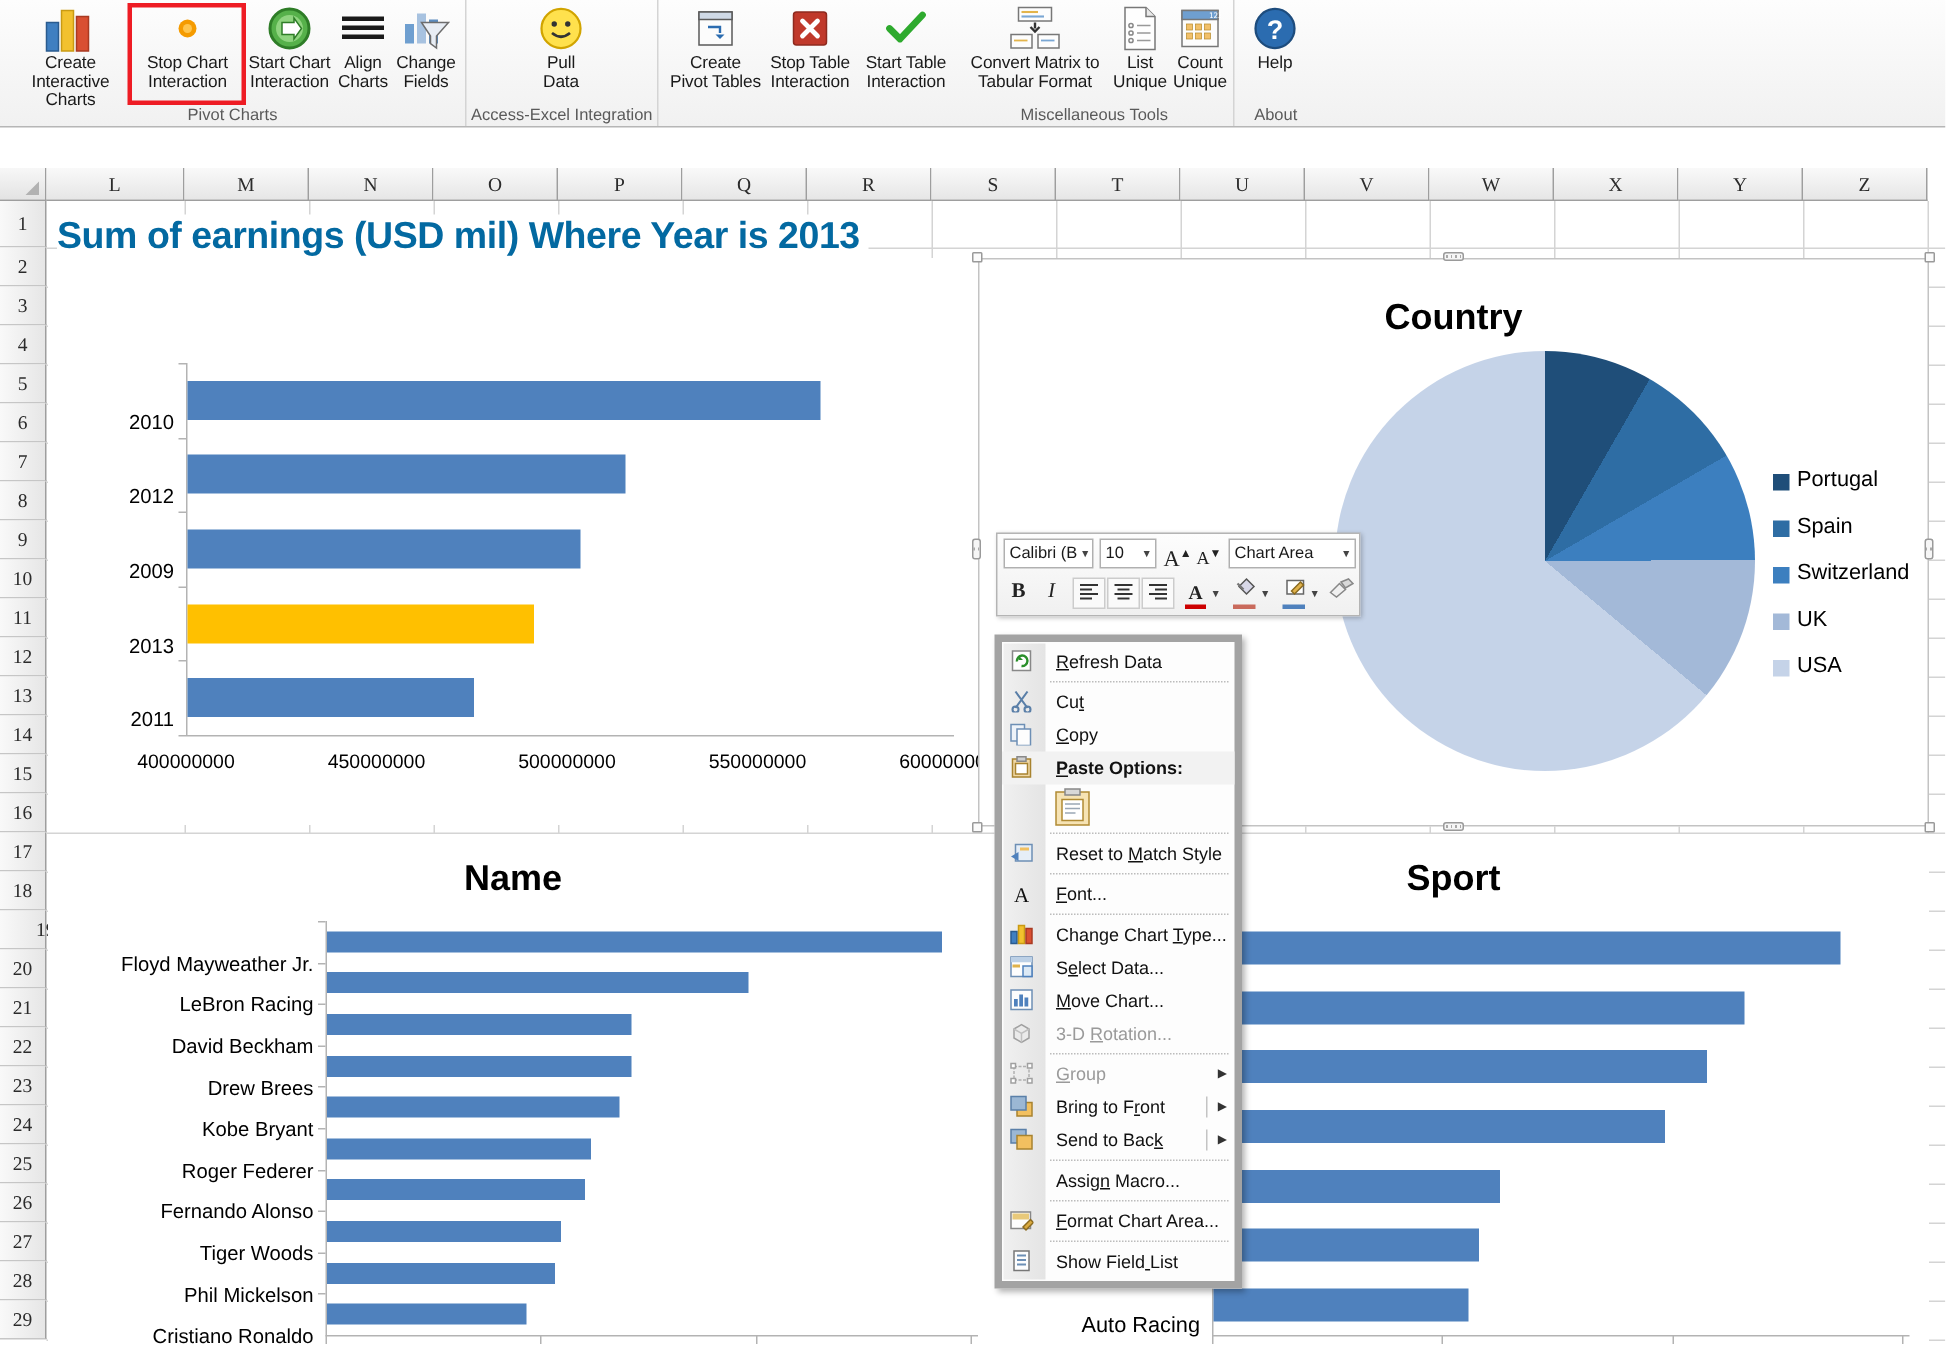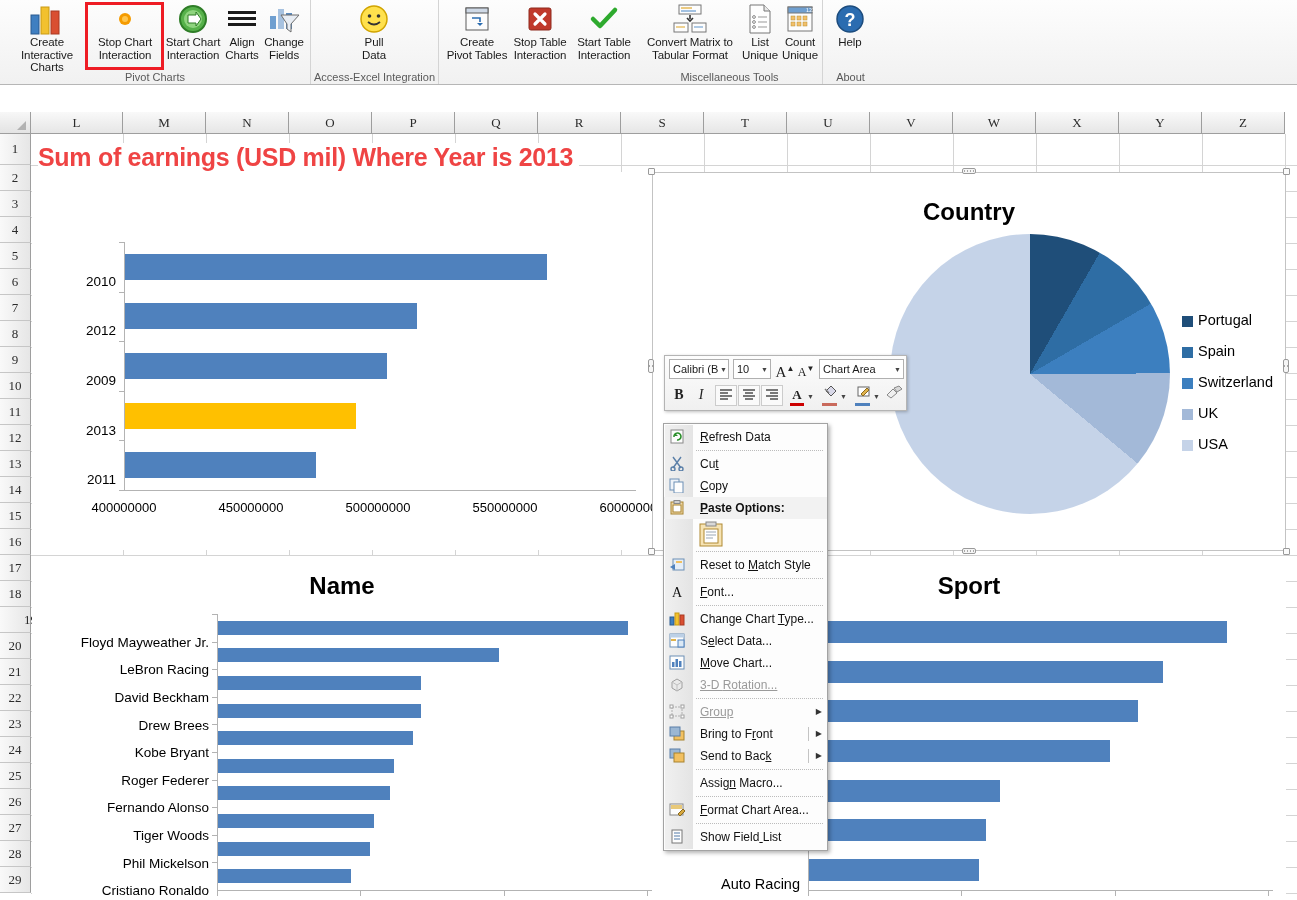--- a/index.html
+++ b/index.html
@@ -97,21 +97,21 @@
     border-right: 1px solid #9e9e9e; border-bottom: 1px solid #c6c6c6;
     font-size: 13px; color: #2b2b2b; text-align: center;
     font-family: "Liberation Serif", serif;
   }
   .gline-v { position: absolute; top: 22px; width: 1px; background: #d4d4d4; }
   .gline-h { position: absolute; left: 31px; height: 1px; background: #d4d4d4; }
 
   
   #sheet-title {
     position: absolute; left: 38px; top: 143px;
-    font-size: 25px; font-weight: bold; color: #ef4444;
+    font-size: 25px; font-weight: bold; color: #0369a1;
     font-family: "Liberation Sans", sans-serif;
     letter-spacing: -0.3px; white-space: nowrap;
     background: #fff; padding-right: 6px; z-index: 6;
   }
 
   
   .chart-panel { position: absolute; background: #ffffff; z-index: 4; }
   .chart-title {
     position: absolute; width: 100%; text-align: center;
     font-size: 24px; font-weight: bold; color: #000;
@@ -165,34 +165,34 @@
   }
   .mb-arrow { position: absolute; font-size: 7px; color: #444; }
   .mb-btn {
     position: absolute; height: 21px; text-align: center; line-height: 20px;
     font-size: 13px; color: #222;
   }
 
   
   #ctxmenu {
     position: absolute; left: 663px; top: 423px; width: 165px;
-    background: #fdfdfd; border: 1px solid #a3a3a3; z-index: 40;
+    background: #fdfdfd; border: 5px solid #a3a3a3; z-index: 40;
     box-shadow: 2px 2px 4px rgba(0,0,0,.3);
     padding: 2px 0;
   }
   #ctxmenu .gutter {
     position: absolute; left: 1px; top: 1px; bottom: 1px; width: 28px;
     background: linear-gradient(90deg,#f0f0f0,#e4e4e4);
   }
   .mi {
     position: relative; height: 22px; line-height: 22px;
     padding-left: 36px; font-size: 12px; color: #111; white-space: nowrap;
   }
   .mi.sel { background: #f2f2f2; font-weight: bold; }
-  .mi.dis { color: #9a9a9a; text-decoration: underline; }
+  .mi.dis { color: #9a9a9a; }
   .mi .mico { position: absolute; left: 5px; top: 3px; width: 17px; height: 16px; }
   .mi .sub { position: absolute; right: 5px; top: 0; font-size: 8px; color: #333; }
   .mi .subsep { position: absolute; right: 18px; top: 4px; width: 1px; height: 14px; background: #c4c4c4; }
   .msep { height: 1px; margin: 2px 4px 2px 32px; border-top: 1px dotted #bcbcbc; }
   .paste-ico-row { height: 30px; position: relative; }
   u { text-decoration: underline; }
 </style>
 </head>
 <body>
 

